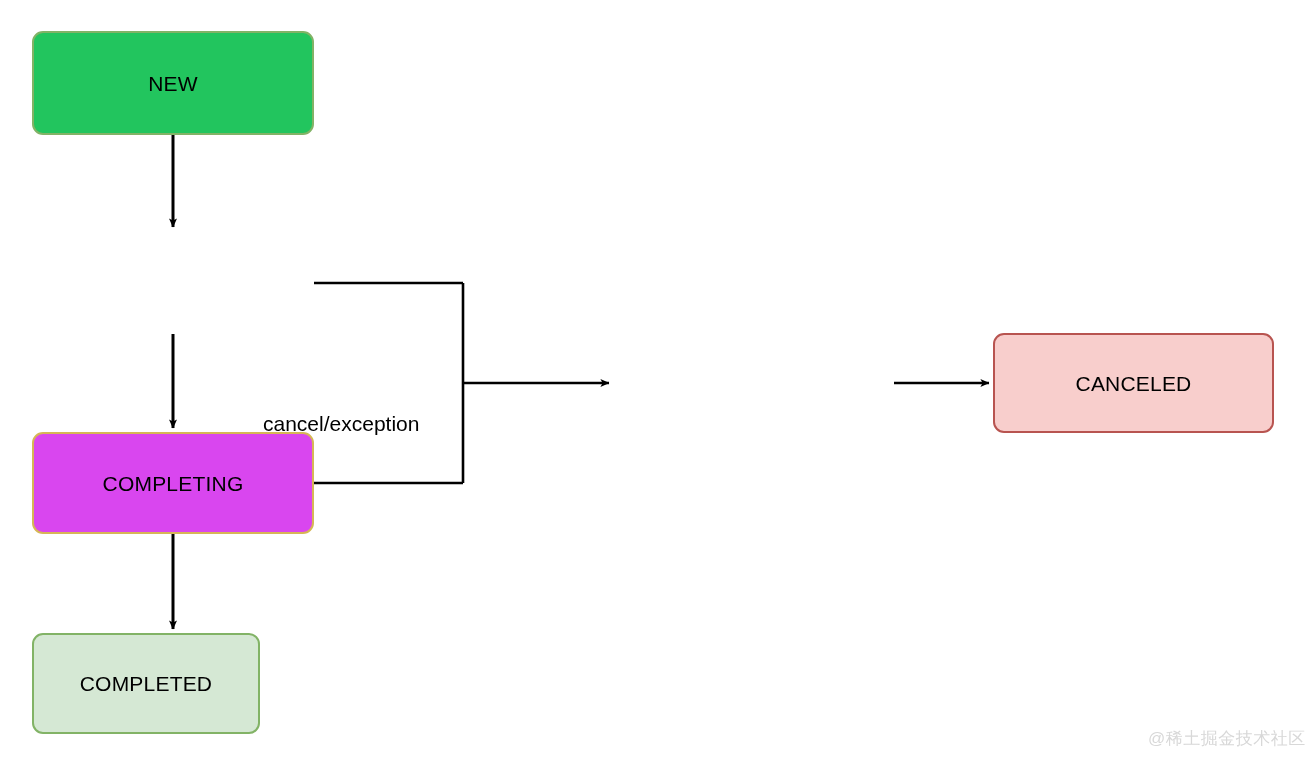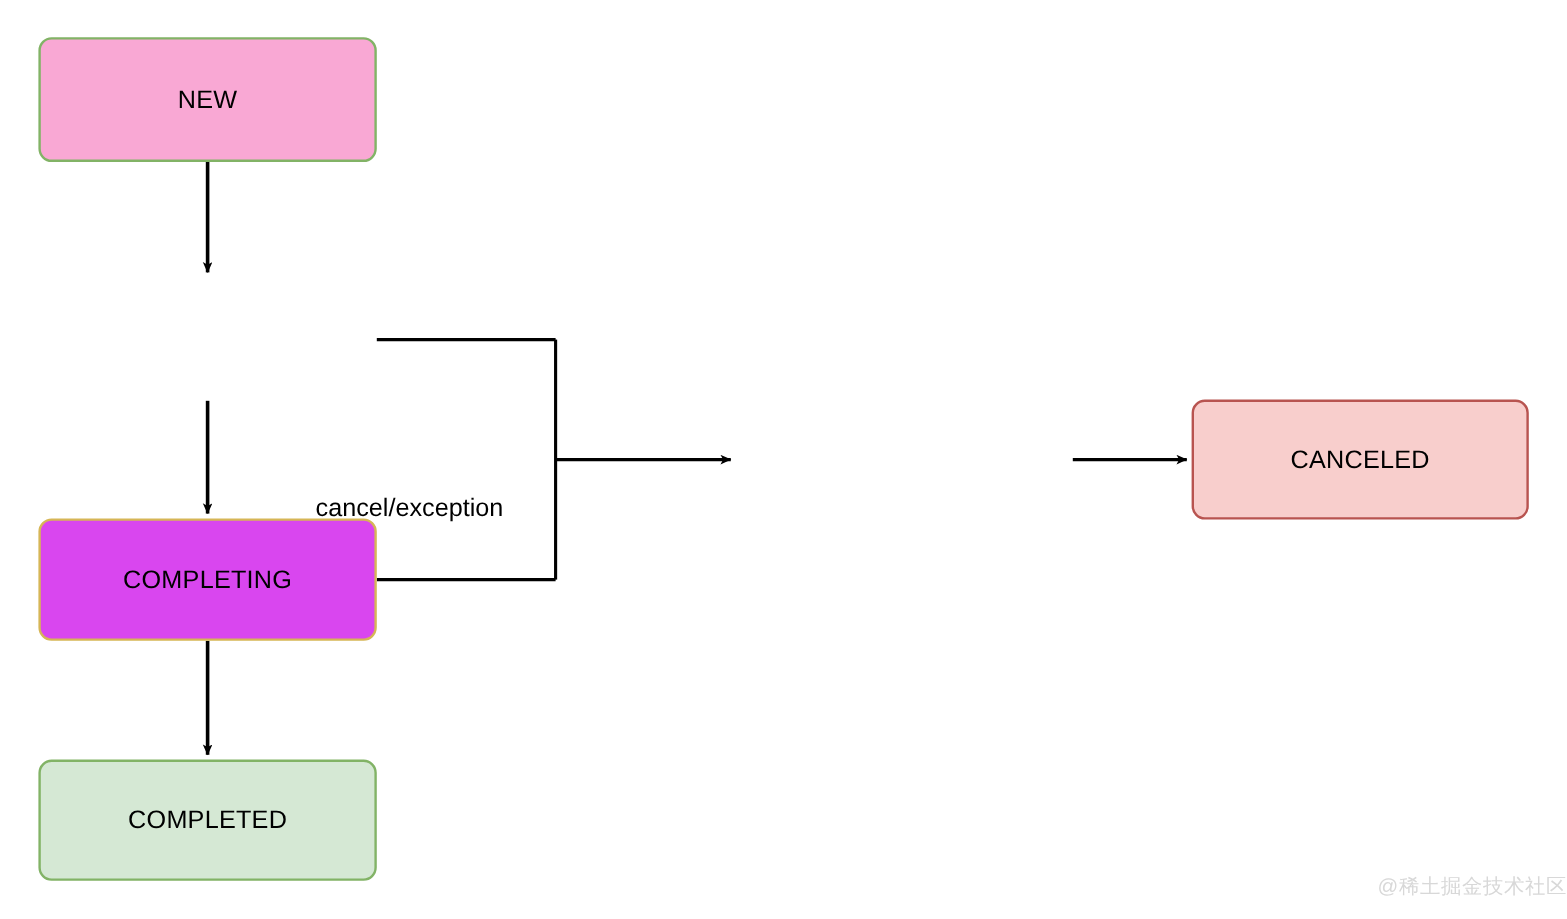--- a/index.html
+++ b/index.html
@@ -96,30 +96,30 @@
 
     <g>
       <line x1="463" y1="383" x2="609" y2="383" stroke="#000000" stroke-width="2.6" marker-end="url(#arrowhead)"></line>
     </g>
 
     <g>
       <line x1="894" y1="383" x2="989" y2="383" stroke="#000000" stroke-width="2.6" marker-end="url(#arrowhead)"></line>
     </g>
   </svg>
 
-  <div class="node" style="left:32px; top:31px; width:282px; height:104px; background:#f9a8d4; border-color:#82b366;">
+  <div class="node" style="left:32px; top:31px; width:282px; height:104px; background:#22c55e; border-color:#82b366;">
     <span class="node-label">NEW</span>
   </div>
 
 
   <div class="node" style="left:32px; top:432px; width:282px; height:102px; background:#d946ef; border-color:#d6b656;">
     <span class="node-label">COMPLETING</span>
   </div>
 
-  <div class="node" style="left:32px; top:633px; width:282px; height:101px; background:#d5e8d4; border-color:#82b366;">
+  <div class="node" style="left:32px; top:633px; width:228px; height:101px; background:#d5e8d4; border-color:#82b366;">
     <span class="node-label">COMPLETED</span>
   </div>
 
 
   <div class="node" style="left:993px; top:333px; width:281px; height:100px; background:#f8cecc; border-color:#b85450;">
     <span class="node-label">CANCELED</span>
   </div>
 
   <div class="edge-label" style="left:263px; top:372px;">cancel/exception</div>
 

